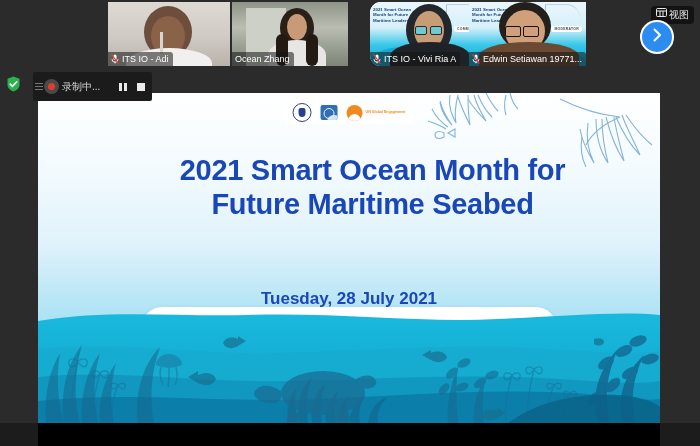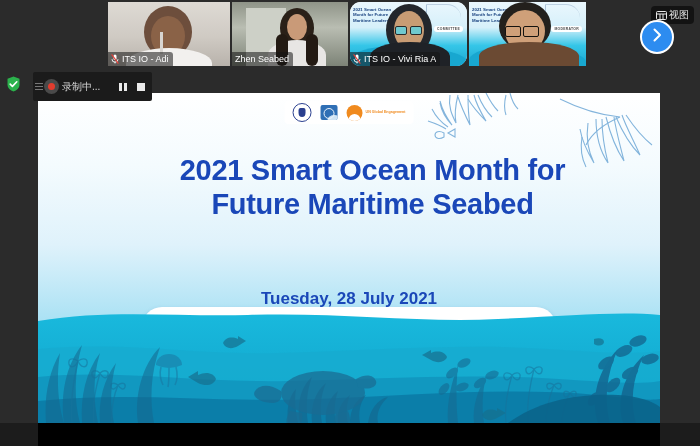--- a/index.html
+++ b/index.html
@@ -37,21 +37,21 @@
   .minislide .mline{position:absolute;right:6px;top:2px;width:34px;height:20px;
       border-left:1px solid rgba(22,64,126,.35);border-top:1px solid rgba(22,64,126,.25);
       border-top-right-radius:14px;opacity:.8;}
   .minislide .mwave{position:absolute;left:0;right:0;bottom:0;height:20px;
       background:#18a7d0;border-radius:40% 60% 0 0/14px 16px 0 0;}
 
   .head{position:absolute;border-radius:50%;}
   .torso{position:absolute;border-radius:50% 50% 0 0;}
 
   
-  #view-btn{position:absolute;right:6px;top:6px;display:flex;align-items:flex-end;gap:2px;
+  #view-btn{position:absolute;right:6px;top:6px;display:flex;align-items:flex-start;gap:2px;
      background:rgba(0,0,0,.55);border-radius:4px;padding:2px 5px;color:#e9e9e9;font-size:10px;}
   #next-btn{position:absolute;right:26px;top:20px;width:30px;height:30px;border-radius:50%;
      background:#2d8cf0;border:2px solid #fff;display:flex;align-items:center;justify-content:center;}
 
   
   #shield{position:absolute;left:6px;top:76px;width:15px;height:16px;}
   #rec-bar{position:absolute;left:33px;top:72px;height:21px;display:flex;align-items:center;
      gap:0;background:#1b1b1b;border-radius:2px;padding:4px 2px;}
   #rec-bar .grip{width:8px;height:21px;display:flex;flex-direction:column;justify-content:center;gap:2px;}
   #rec-dot{width:15px;height:15px;border-radius:50%;background:#4a4a4a;
@@ -136,25 +136,25 @@
     <div class="tile" style="left:232px;width:116px;">
       <div class="vid bg-zhen">
         <div style="position:absolute;left:14px;top:6px;width:40px;height:58px;background:#cdd0c7;"></div>
         <div class="head" style="left:48px;top:6px;width:34px;height:40px;background:#2a2018;"></div>
         <div class="head" style="left:55px;top:12px;width:20px;height:26px;background:#c99a78;"></div>
         <div class="torso" style="left:36px;top:38px;width:58px;height:30px;background:#e8e6e4;"></div>
         <div style="position:absolute;left:44px;top:32px;width:12px;height:32px;background:#231a13;border-radius:6px;"></div>
         <div style="position:absolute;left:74px;top:32px;width:12px;height:32px;background:#231a13;border-radius:6px;"></div>
       </div>
       <div class="namebar">
-        <span class="nm">Zhen Seabed</span>
-      </div>
-    </div>
-
-    <div class="tile" style="left:350px;width:117px;border-radius:11px;">
+        <span class="nm">Ocean Zhang</span>
+      </div>
+    </div>
+
+    <div class="tile" style="left:370px;width:117px;border-radius:11px;">
       <div class="vid bg-vivi">
         <div class="minislide">
           <div class="mline"></div>
           <div class="mtxt">2021 Smart Ocean Month for Future Maritime Leaders</div>
           <div class="mpill">COMMITTEE</div>
           <div class="mwave"></div>
         </div>
         <div class="head" style="left:36px;top:2px;width:46px;height:52px;background:#23262b;"></div>
         <div class="head" style="left:44px;top:9px;width:30px;height:38px;background:#c89c74;"></div>
         <div class="torso" style="left:20px;top:40px;width:80px;height:28px;background:#1f2227;"></div>
@@ -180,20 +180,31 @@
           <div class="mline"></div>
           <div class="mtxt">2021 Smart Ocean Month for Future Maritime Leaders</div>
           <div class="mpill">MODERATOR</div>
           <div class="mwave"></div>
         </div>
         <div class="head" style="left:30px;top:0px;width:52px;height:48px;background:#23201c;"></div>
         <div class="head" style="left:36px;top:8px;width:40px;height:42px;background:#cfa079;"></div>
         <div class="torso" style="left:10px;top:40px;width:100px;height:28px;background:#6b4a33;"></div>
         <div style="position:absolute;left:36px;top:24px;width:14px;height:9px;border:1.6px solid #15130f;border-radius:2px;"></div>
         <div style="position:absolute;left:54px;top:24px;width:14px;height:9px;border:1.6px solid #15130f;border-radius:2px;"></div>
+      </div>
+      <div class="namebar">
+        <span class="micmute">
+          <svg viewBox="0 0 8 10" width="8" height="10">
+              <rect x="2.5" y="0.5" width="3" height="5.5" rx="1.5" fill="#fff"></rect>
+              <path d="M1 5.2a3 3 0 006 0" stroke="#fff" stroke-width="0.9" fill="none"></path>
+              <line x1="4" y1="7.6" x2="4" y2="9.4" stroke="#fff" stroke-width="0.9"></line>
+              <line x1="0.6" y1="0.4" x2="7.4" y2="9.6" stroke="#e8403a" stroke-width="1.1"></line>
+            </svg>
+        </span>
+        <span class="nm">Edwin Setiawan 19771...</span>
       </div>
     </div>
   </div>
 
   <div id="view-btn">
     <span>
       <svg width="11" height="9" viewBox="0 0 11 9">
           <rect x="0.5" y="0.5" width="10" height="8" rx="1" fill="none" stroke="#e9e9e9"></rect>
           <line x1="0.5" y1="3" x2="10.5" y2="3" stroke="#e9e9e9"></line>
           <line x1="4" y1="3" x2="4" y2="8.5" stroke="#e9e9e9"></line>

